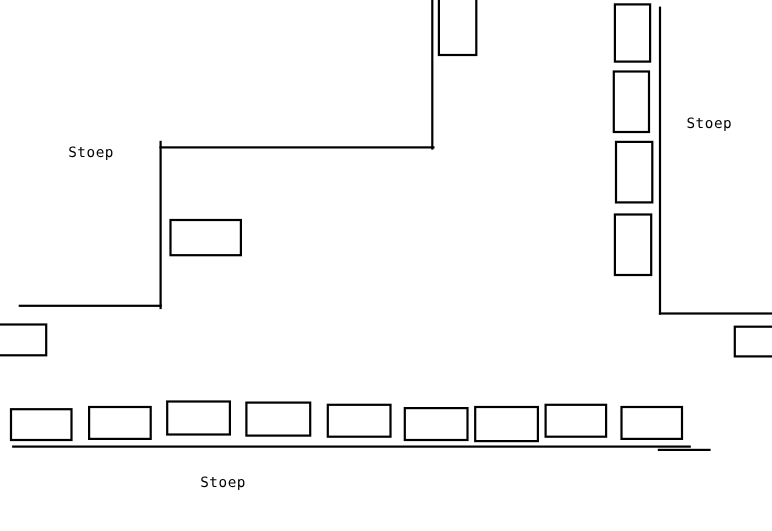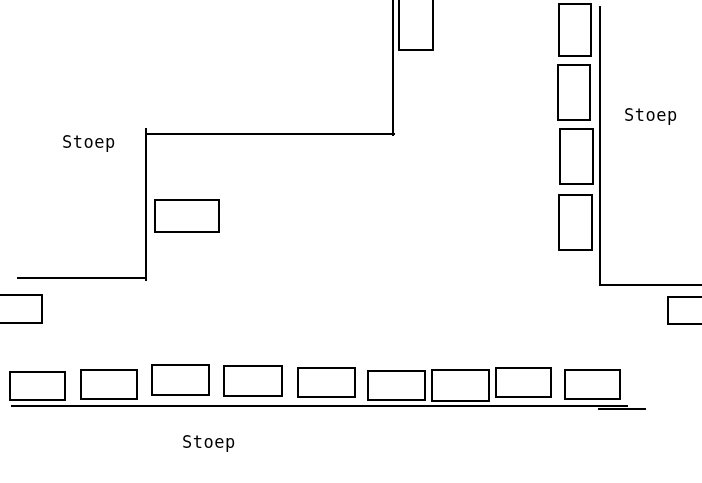--- a/index.html
+++ b/index.html
@@ -21,21 +21,21 @@
     border: 2px solid var(--stroke, #000000);
     background: var(--bg, #ffffff);
   }
   .line {
     position: absolute;
     background: var(--stroke, #000000);
   }
   .label {
     position: absolute;
     color: var(--stroke, #000000);
-    font-size: 17px;
+    font-size: 13px;
     line-height: 1.15;
     white-space: nowrap;
     letter-spacing: 0.5px;
   }
   .label-stoep-left   { left: 62px;  top: 133px; }
   .label-stoep-right  { left: 624px; top: 106px; }
   .label-stoep-bottom { left: 182px; top: 433px; }
 </style>
 </head>
 <body>

